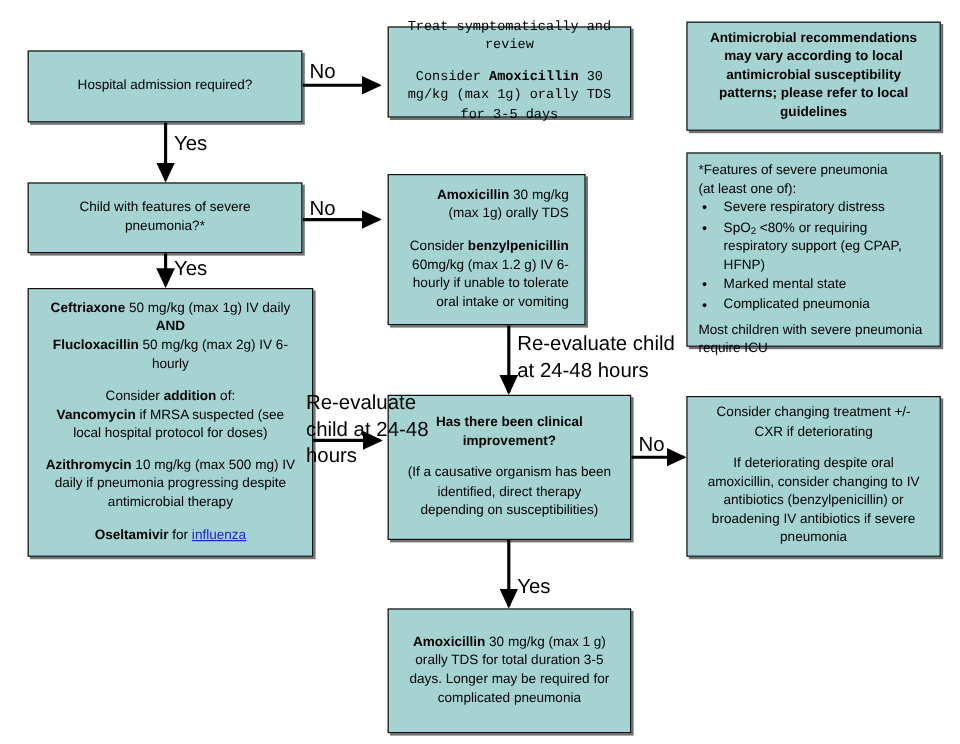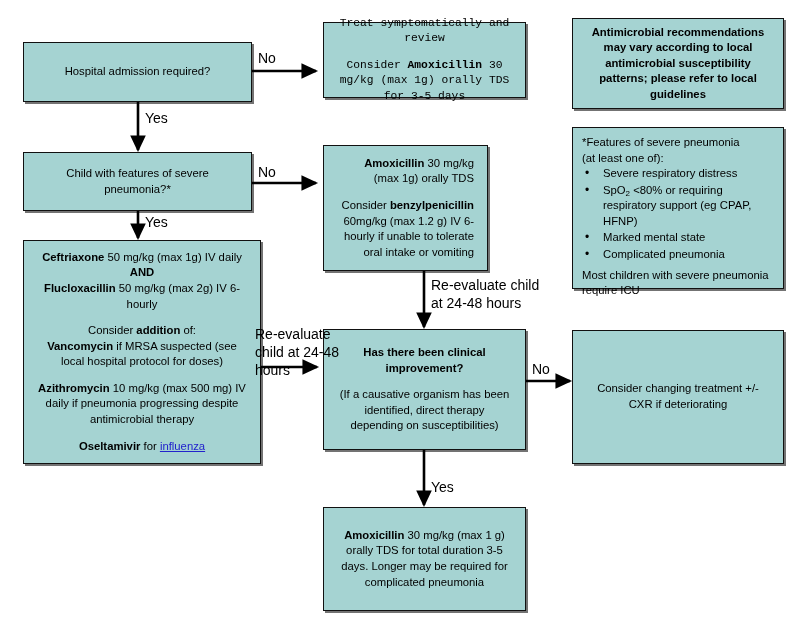--- a/index.html
+++ b/index.html
@@ -66,21 +66,21 @@
     width: 100%;
     text-align: left;
     font-weight: normal;
     margin-top: 4px;
   }
   sub { font-size: 8px; vertical-align: baseline; position: relative; top: 2px; }
 
   
   .elabel {
     position: absolute;
-    font-size: 14px;
+    font-size: 17px;
     line-height: 1.3;
     color: #000;
     white-space: pre-line;
   }
   svg.conn {
     position: absolute;
     left: 0; top: 0;
     width: 800px; height: 620px;
     pointer-events: none;
   }
@@ -158,20 +158,21 @@
       <li>Severe respiratory distress</li>
       <li><span>SpO</span><sub>2</sub><span> &lt;80% or requiring respiratory support (eg CPAP, HFNP)</span></li>
       <li>Marked mental state</li>
       <li>Complicated pneumonia</li>
     </ul>
     <div class="center-strong">Most children with severe pneumonia require ICU</div>
   </div>
 
   <div class="box" style="left:572px; top:330px; width:212px; height:134px;">
     <p>Consider changing treatment +/- CXR if deteriorating</p>
+    <p>If deteriorating despite oral amoxicillin, consider changing to IV antibiotics (benzylpenicillin) or broadening IV antibiotics if severe pneumonia</p>
   </div>
 
   <span class="elabel" style="left:258px; top:49px;">No</span>
   <span class="elabel" style="left:145px; top:109px;">Yes</span>
   <span class="elabel" style="left:258px; top:163px;">No</span>
   <span class="elabel" style="left:145px; top:213px;">Yes</span>
   <span class="elabel" style="left:431px; top:276px;">Re-evaluate child
 at 24-48 hours</span>
   <span class="elabel" style="left:255px; top:325px;">Re-evaluate
 child at 24-48

